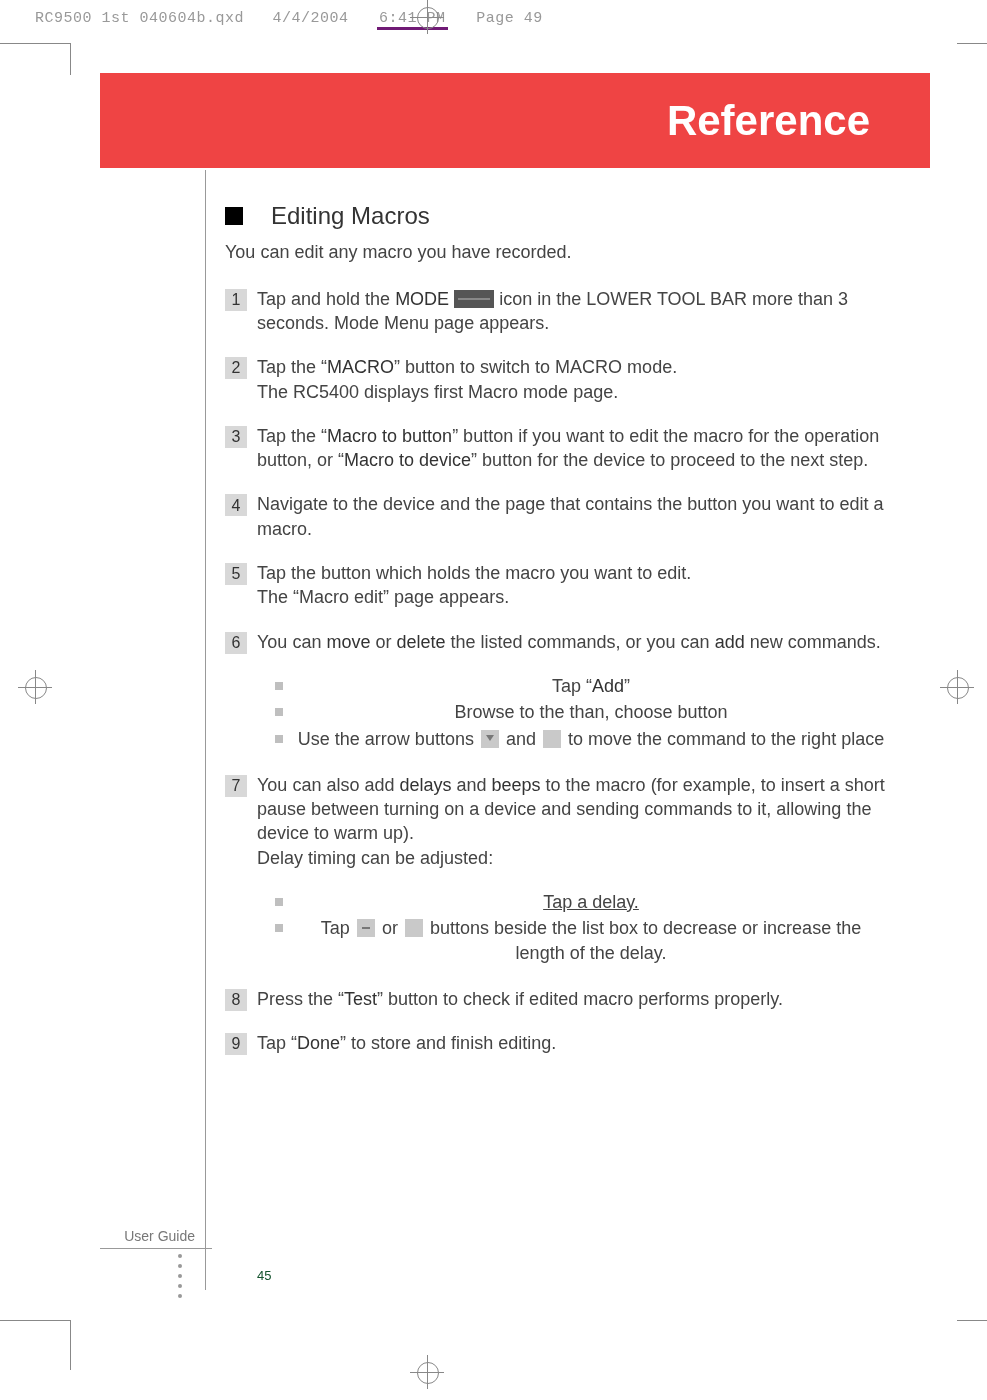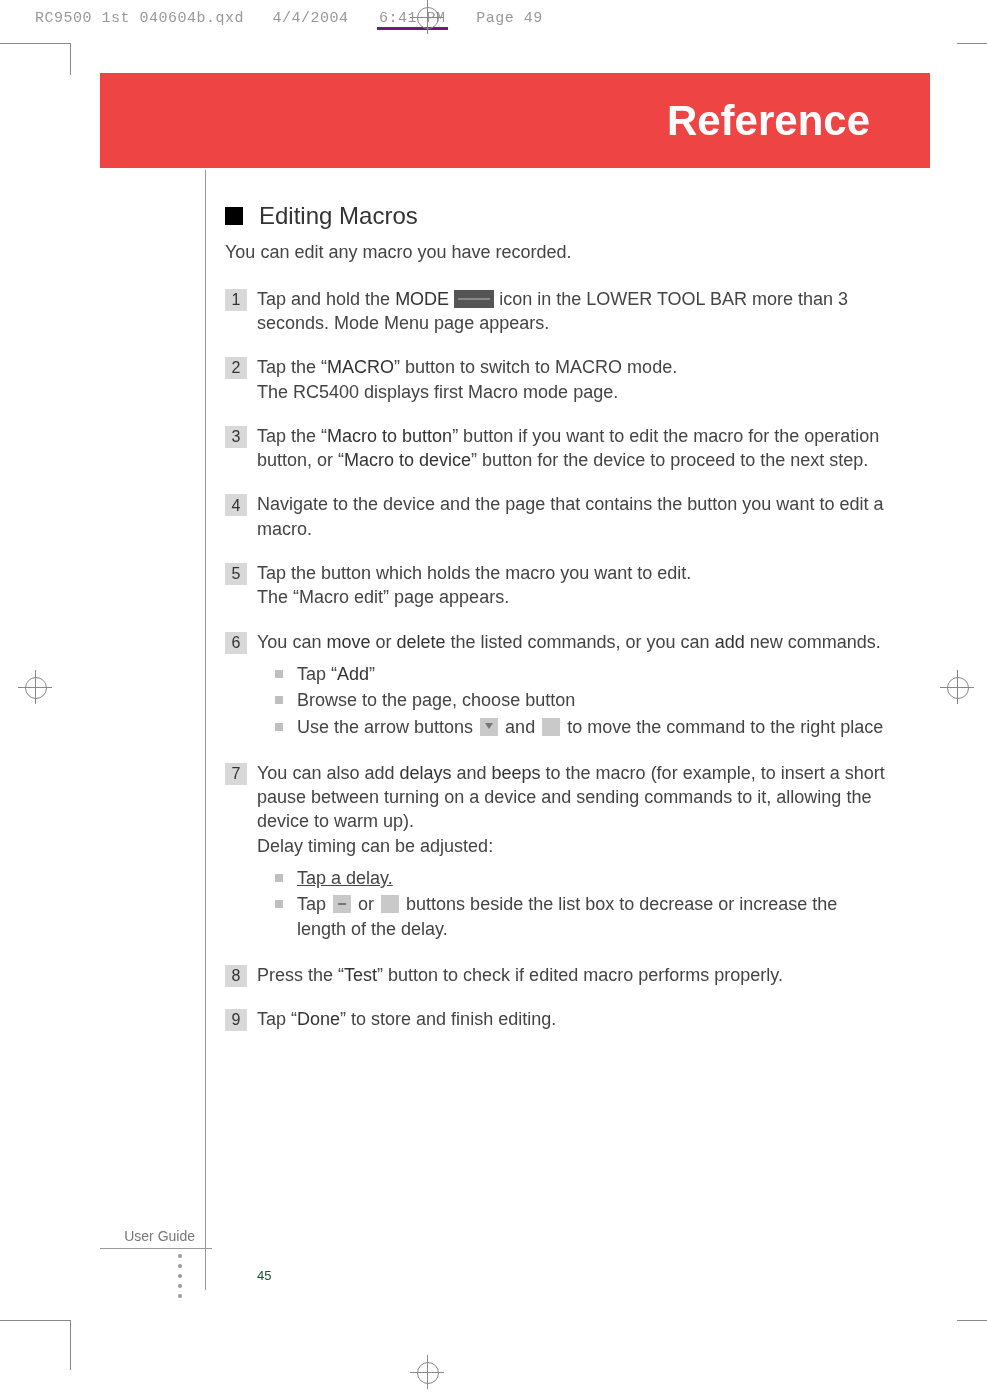--- a/index.html
+++ b/index.html
@@ -102,21 +102,21 @@
     line-height: 1.35;
     color: #444;
   }
   .section-title {
     font-size: 24px;
     color: #333;
     margin: 0 0 4px 0;
     font-weight: normal;
     display: flex;
     align-items: center;
-    gap: 16px;
+    gap: 28px;
   }
   .section-title .blk {
     width: 18px; height: 18px; background: #000; display: inline-block;
   }
   .intro {
     margin: 8px 0 22px 0;
   }
   .step {
     display: flex;
     gap: 10px;
@@ -133,21 +133,22 @@
     font-size: 16px;
     margin-top: 2px;
   }
   .step-body {
     flex: 1;
   }
   .step-body strong { font-weight: normal; color: #333; }
   ul.sub {
     list-style: none;
     padding: 0;
-    margin: 8px 0 0 18px;
+    margin: 20px 0 0 18px;
+    text-align: center;
   }
   ul.sub li {
     position: relative;
     padding-left: 22px;
     margin-bottom: 2px;
   }
   ul.sub li::before {
     content: "";
     position: absolute;
     left: 0;
@@ -323,21 +324,21 @@
         <span>The “Macro edit” page appears.</span>
       </div>
     </div>
 
     <div class="step">
       <div class="num">6</div>
       <div class="step-body">
         <span>You can </span><strong>move</strong><span> or </span><strong>delete</strong><span> the listed commands, or you can </span><strong>add</strong><span> new commands.</span>
         <ul class="sub">
           <li><span>Tap “</span><strong>Add</strong><span>”</span></li>
-          <li>Browse to the page, choose button</li>
+          <li>Browse to the than, choose button</li>
           <li>
             <span>Use the arrow buttons </span>
             <span class="icon-sq arrow"></span>
             <span> and </span>
             <span class="icon-sq"></span>
             <span> to move the command to the right place</span>
           </li>
         </ul>
       </div>
     </div>

